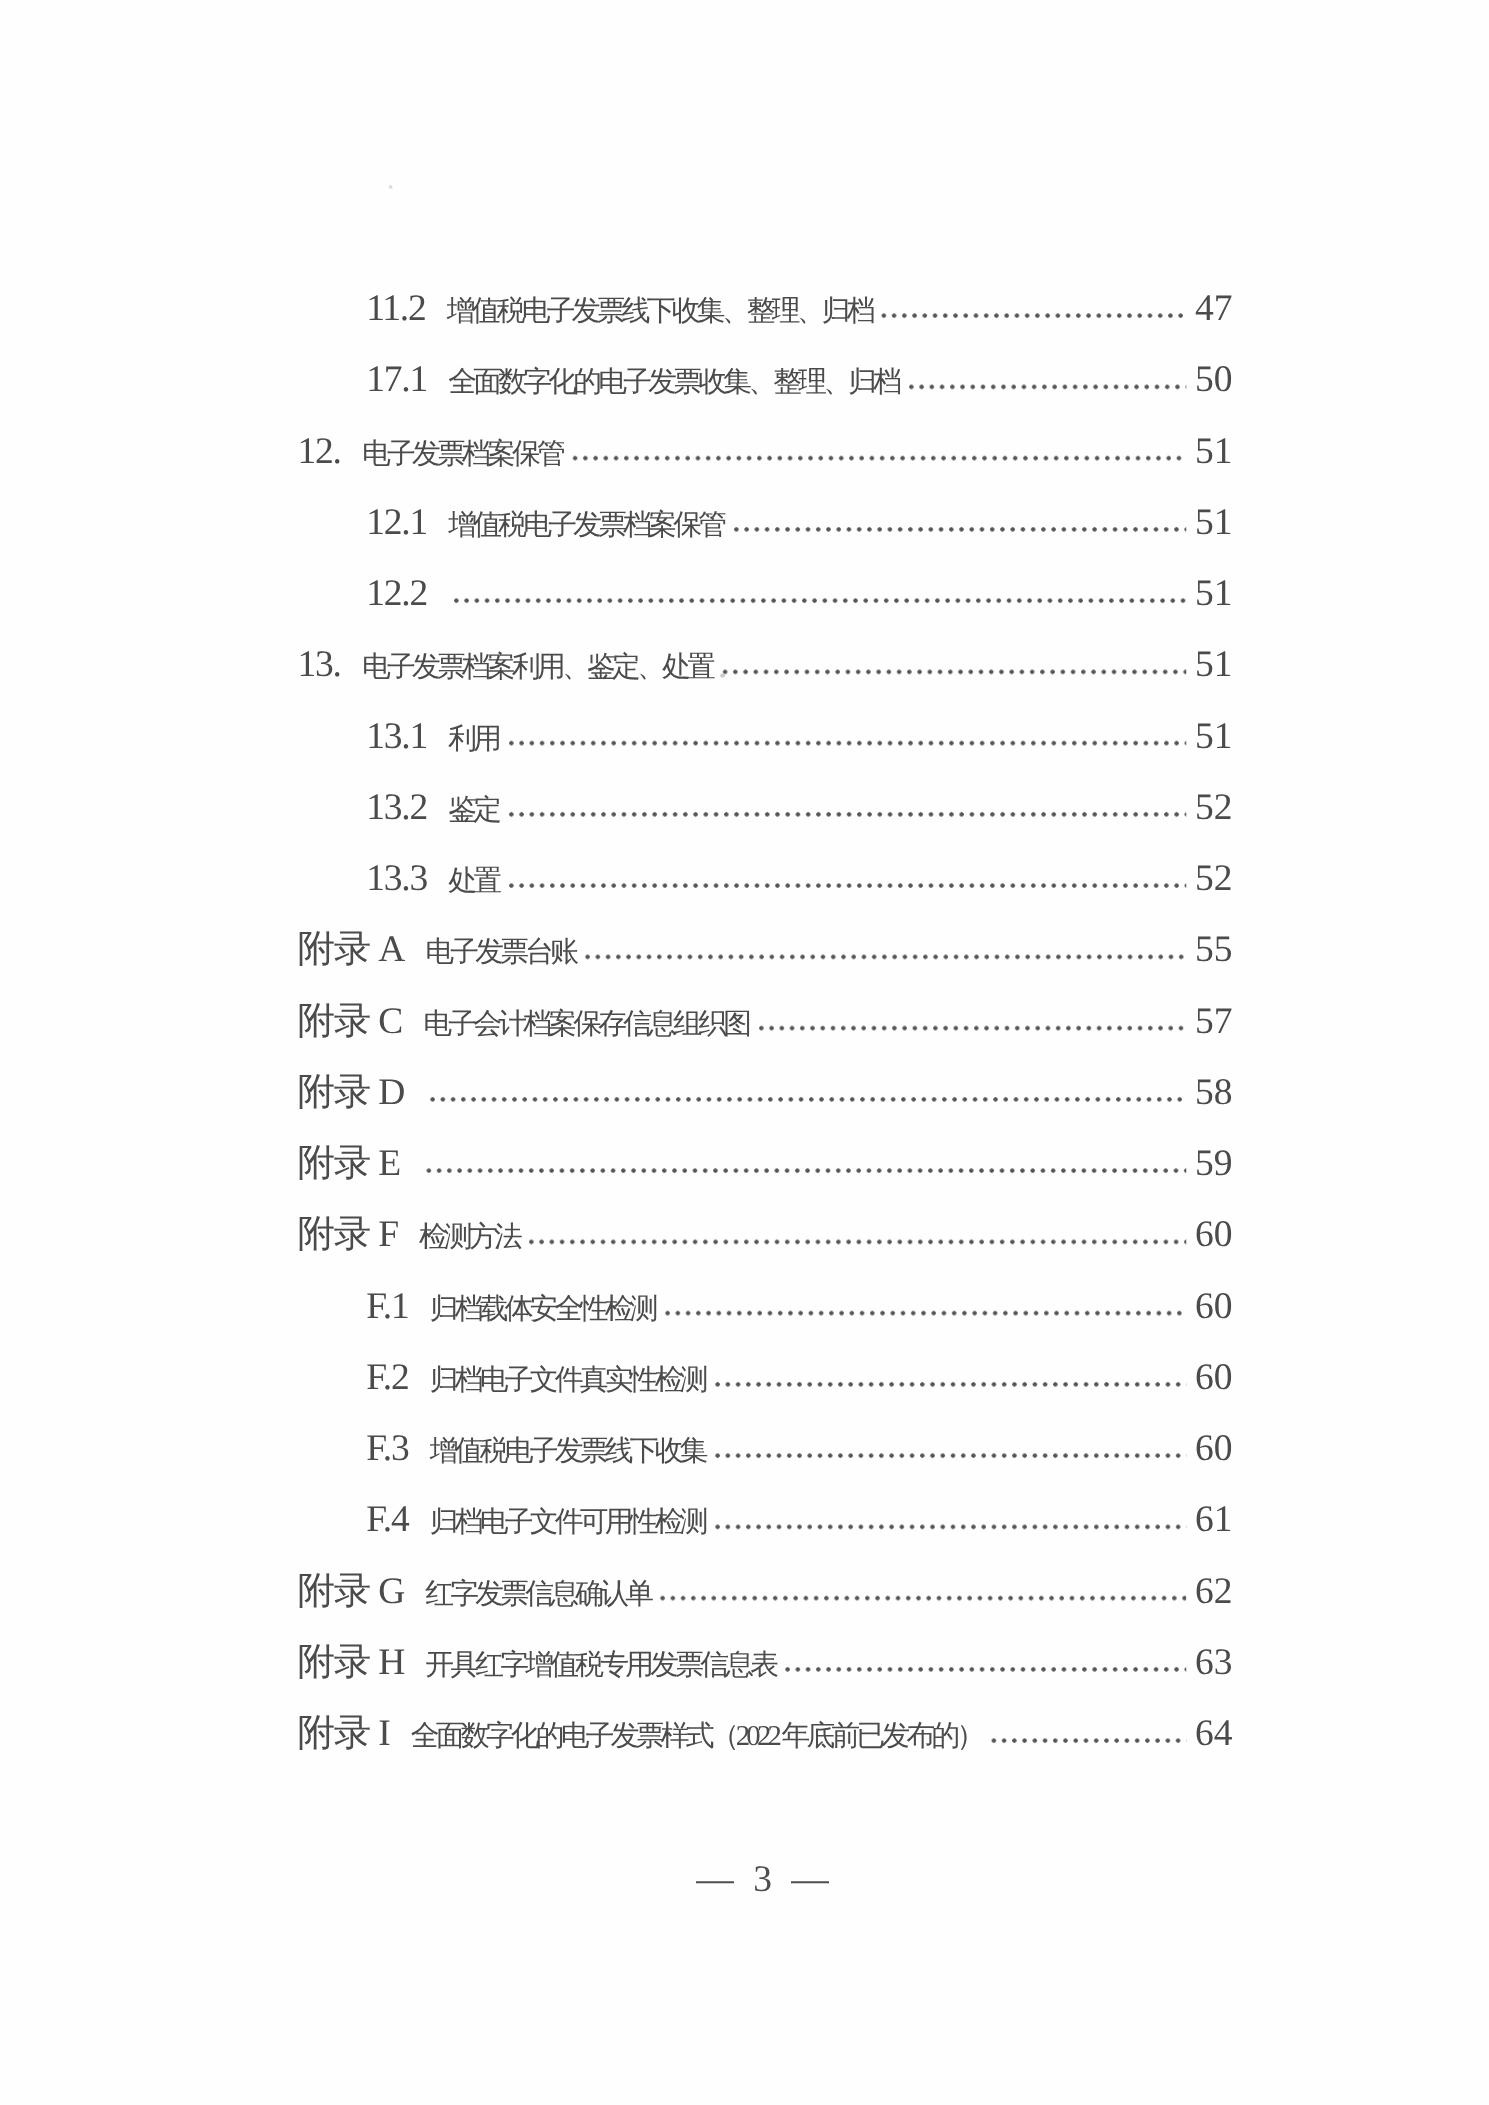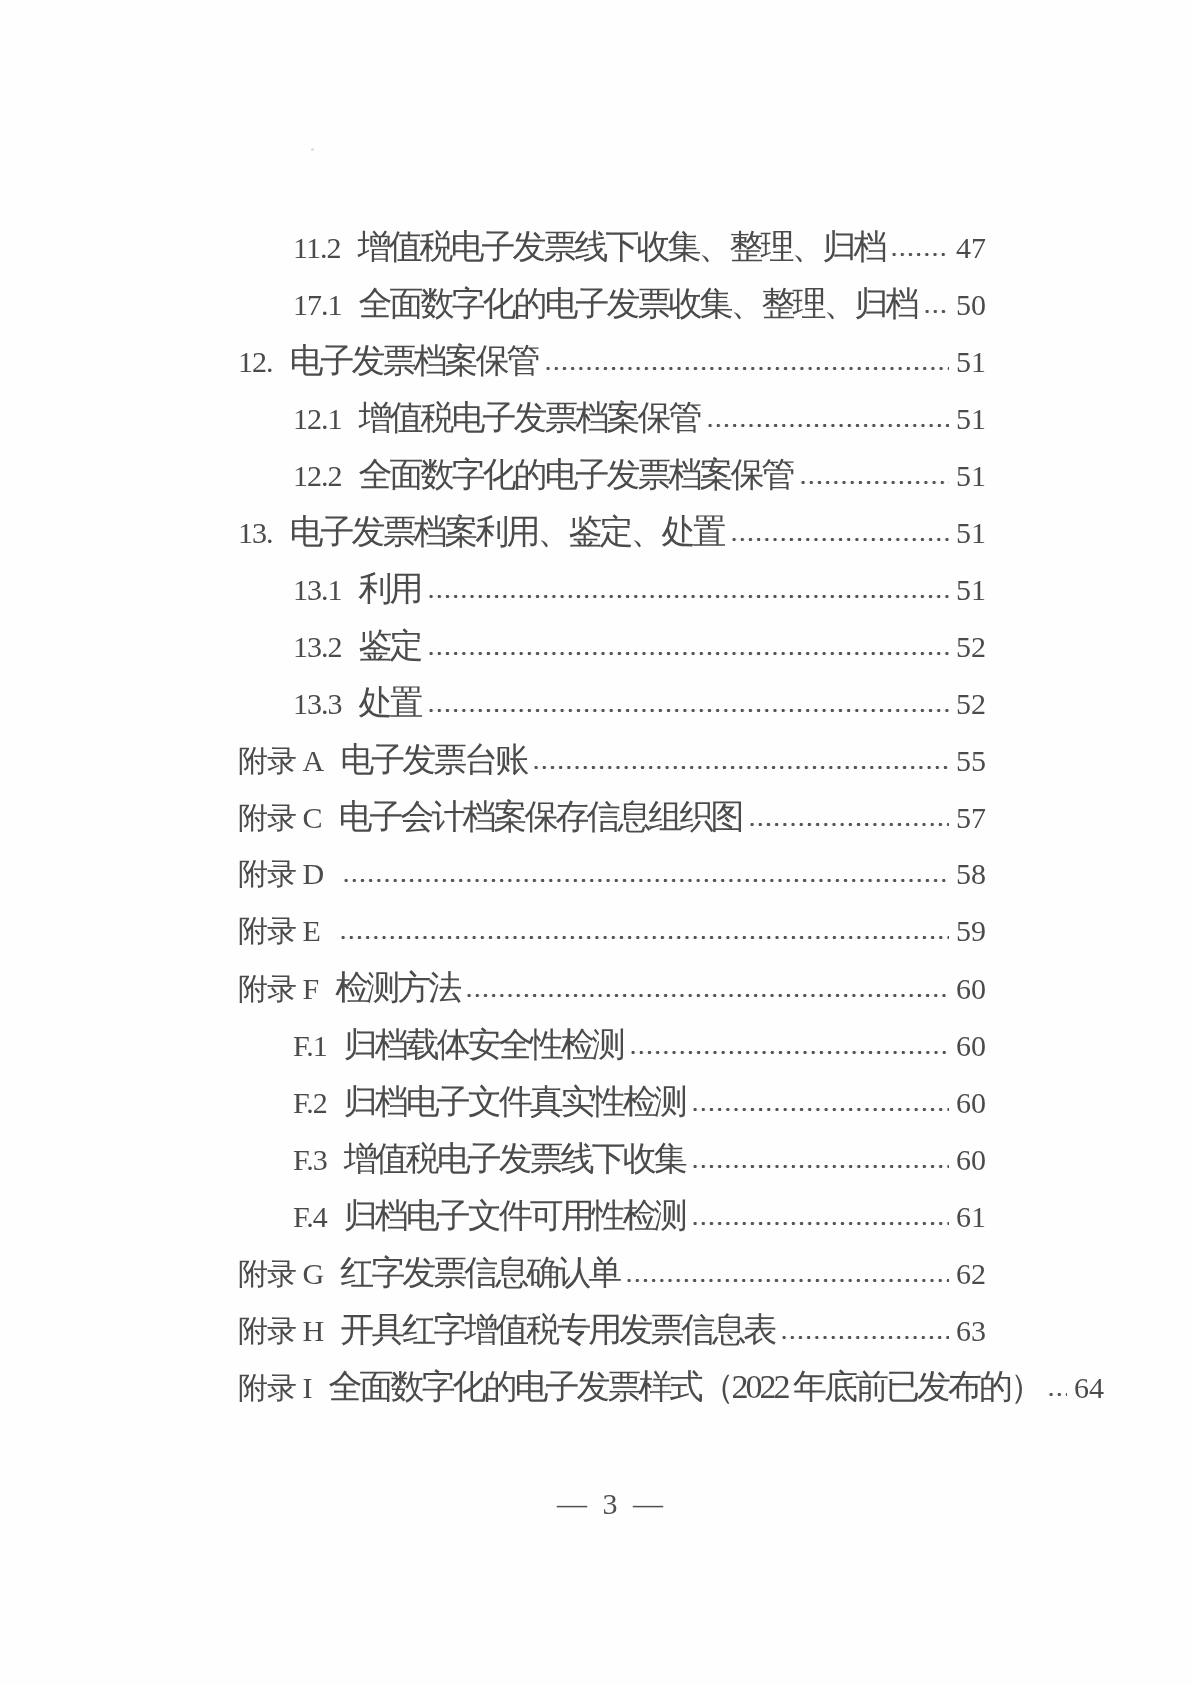--- a/index.html
+++ b/index.html
@@ -30,21 +30,21 @@
     white-space: nowrap;
   }
   .toc-row.level-2 { padding-left: 55px; }
   .toc-num {
     font-size: 30px;
     letter-spacing: -1px;
     margin-right: 17px;
     flex: 0 0 auto;
   }
   .toc-title {
-    font-size: 34px;
+    font-size: 23px;
     letter-spacing: -3px;
     flex: 0 0 auto;
     margin-right: 4px;
   }
   .dot-leader {
     flex: 1 1 auto;
     height: 7px;
     min-width: 20px;
     align-self: baseline;
     margin: 0 3px 0 2px;
@@ -102,21 +102,20 @@
     <span class="toc-page">51</span>
   </div>
       <div class="toc-row level-2">
     <span class="toc-num">12.1</span>
     <span class="toc-title">增值税电子发票档案保管</span>
     <span class="dot-leader"></span>
     <span class="toc-page">51</span>
   </div>
       <div class="toc-row level-2">
     <span class="toc-num">12.2</span>
-    <span class="toc-title">全面数字化的电子发票档案保管</span>
     <span class="dot-leader"></span>
     <span class="toc-page">51</span>
   </div>
       <div class="toc-row level-1">
     <span class="toc-num">13.</span>
     <span class="toc-title">电子发票档案利用、鉴定、处置</span>
     <span class="dot-leader"></span>
     <span class="toc-page">51</span>
   </div>
       <div class="toc-row level-2">

